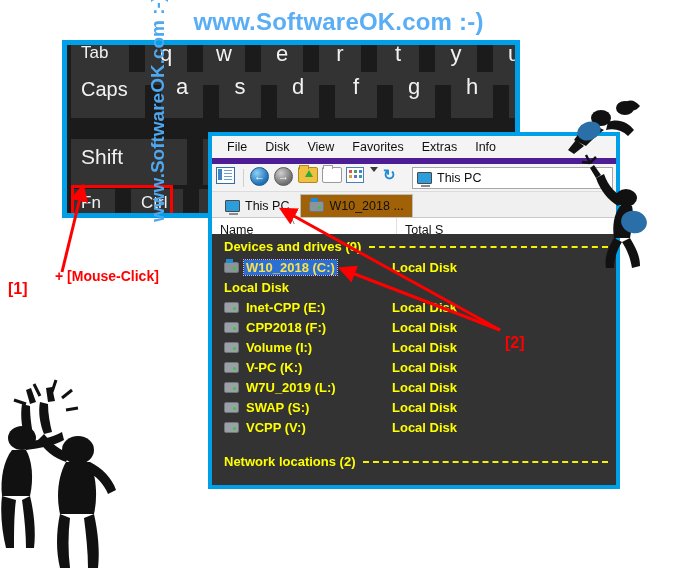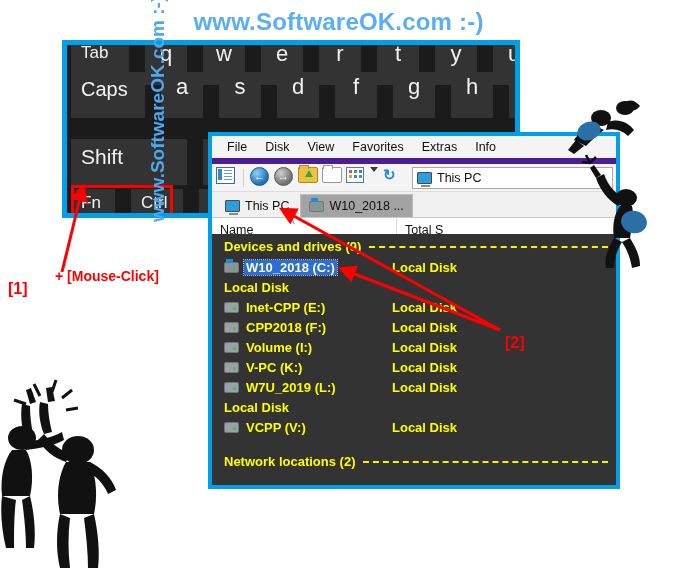--- a/index.html
+++ b/index.html
@@ -90,21 +90,21 @@
   #tabstrip{
     height:25px;background:#f0f0f0;
     display:flex;align-items:flex-end;padding-left:4px;gap:2px;
     border-bottom:1px solid #c9c9c9;
   }
   .tab{
     height:22px;display:flex;align-items:center;gap:5px;
     padding:0 8px;font-size:12.5px;color:#101010;
     background:#f0f0f0;border:1px solid transparent;border-bottom:none;
   }
-  .tab.active{background:#a3a3a3;border-color:#bdbdbd;}
+  .tab.active{background:#a16207;border-color:#bdbdbd;}
   #colhdr{
     height:24px;background:#ffffff;
     display:flex;align-items:center;
     border-bottom:1px solid #d5d5d5;
     font-size:12.5px;color:#101010;position:relative;
   }
   .col{padding-left:8px;box-sizing:border-box;overflow:hidden;white-space:nowrap;}
   #col-name{width:185px;border-right:1px solid #e0e0e0;height:100%;display:flex;align-items:center;text-align:right;}
   #col-type{width:175px;border-right:1px solid #e0e0e0;height:100%;display:flex;align-items:center;}
   #col-total{flex:1;height:100%;display:flex;align-items:center;}
@@ -121,21 +121,21 @@
   }
   .dashes{flex:1;border-top:2px dashed #ffff00;height:0;opacity:.95;}
   .drow{
     display:flex;align-items:center;height:20px;
     padding-left:12px;font-size:13px;font-weight:bold;color:#ffff00;
     white-space:nowrap;
   }
   .dname{width:168px;display:flex;align-items:center;gap:5px;}
   .dname .label{padding:0 2px;}
   .drow.selected .label{
-    background:#2a6fd6;color:#fef9c3;
+    background:#2a6fd6;color:#fde047;
     outline:1px dotted #c9b7ff;
   }
   .dtype{width:120px;}
   .spacer{height:12px;}
 
   
   .ico-drive{
     width:15px;height:11px;position:relative;flex:0 0 auto;
     background:#9aa0a6;border-radius:2px;
     border:1px solid #6f757a;box-sizing:border-box;
@@ -375,20 +375,24 @@
         <span class="dtype">Local Disk</span>
       </div>
       <div class="drow">
         <span class="dname">
             <span class="ico-drive"></span>
             <span class="label">W7U_2019 (L:)</span>
           </span>
         <span class="dtype">Local Disk</span>
       </div>
       <div class="drow">
+        <span class="dname">
+            <span class="ico-drive"></span>
+            <span class="label">SWAP (S:)</span>
+          </span>
         <span class="dtype">Local Disk</span>
       </div>
       <div class="drow">
         <span class="dname">
             <span class="ico-drive"></span>
             <span class="label">VCPP (V:)</span>
           </span>
         <span class="dtype">Local Disk</span>
       </div>
 

